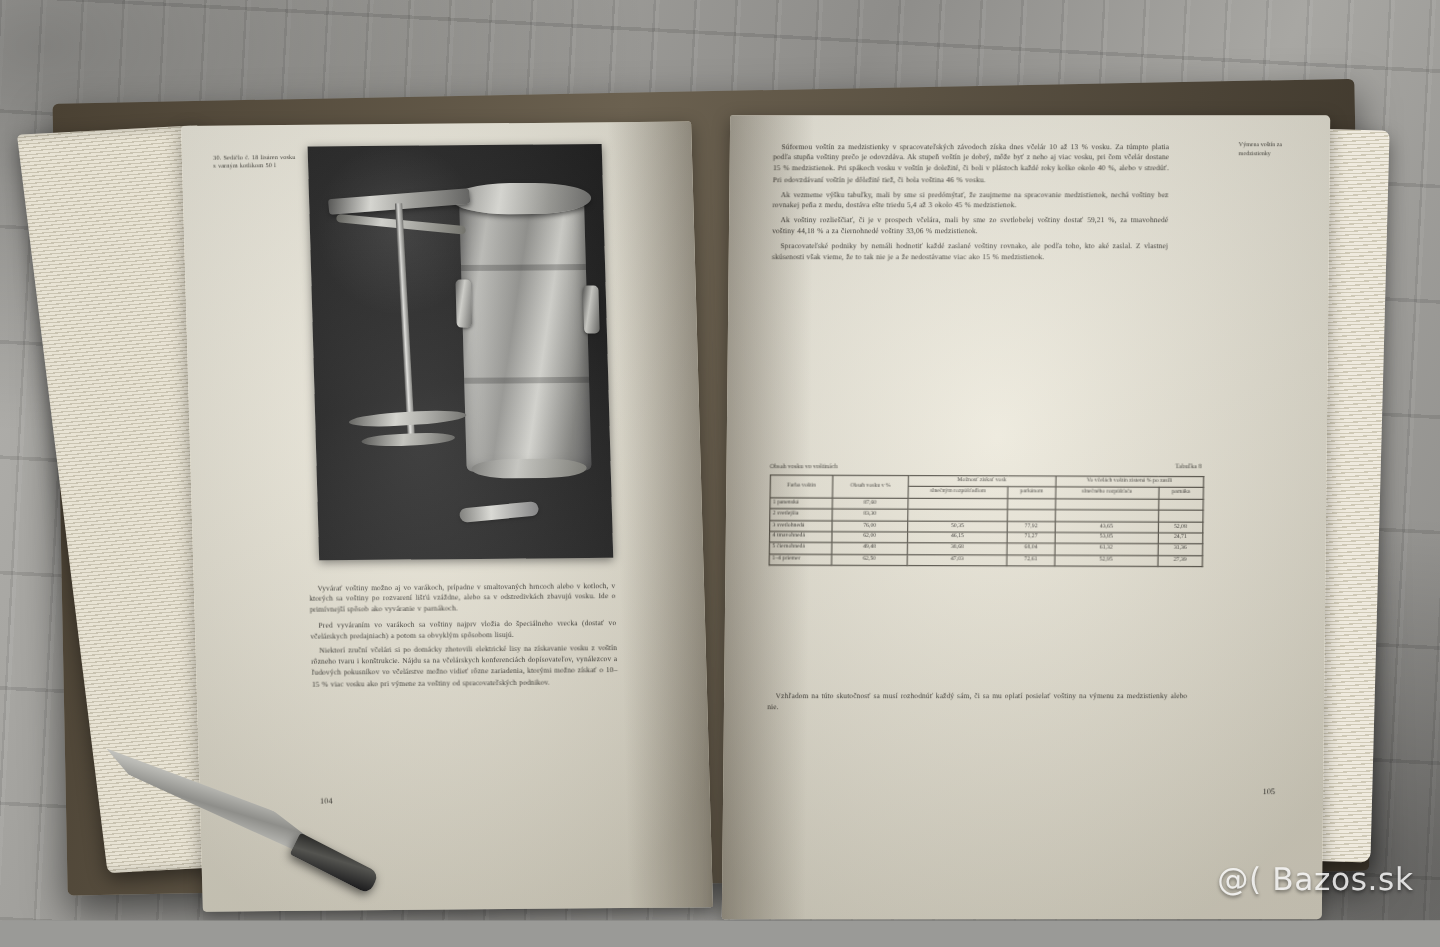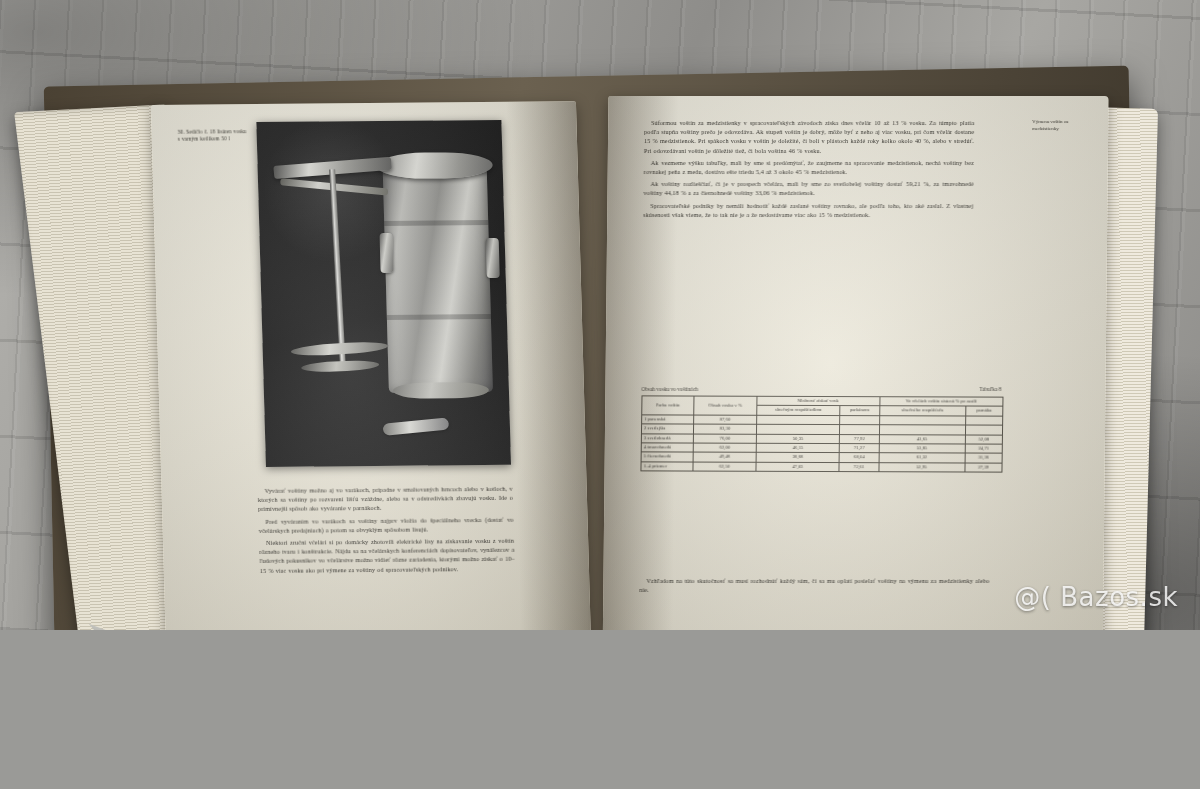--- a/index.html
+++ b/index.html
@@ -1,21 +1,21 @@
 <!DOCTYPE html>
 <html><head>
 <meta charset="utf-8">
 <style>
   html,body{margin:0;padding:0;}
   body{
     width:1200px;height:789px;overflow:hidden;
     font-family:"Liberation Serif", serif;
     background:#9a9a97;
   }
-  .scene{position:relative;width:1200px;height:630px;overflow:hidden;}
+  .scene{position:relative;width:1200px;height:767px;overflow:hidden;}
 
   
   .table-bg{
     position:absolute;inset:0;
     background:
       repeating-linear-gradient(93deg,
         rgba(0,0,0,0.07) 0px, rgba(0,0,0,0.07) 2px,
         rgba(255,255,255,0.05) 2px, rgba(255,255,255,0.05) 5px,
         rgba(0,0,0,0.00) 5px, rgba(0,0,0,0.00) 34px),
       repeating-linear-gradient(3deg,

